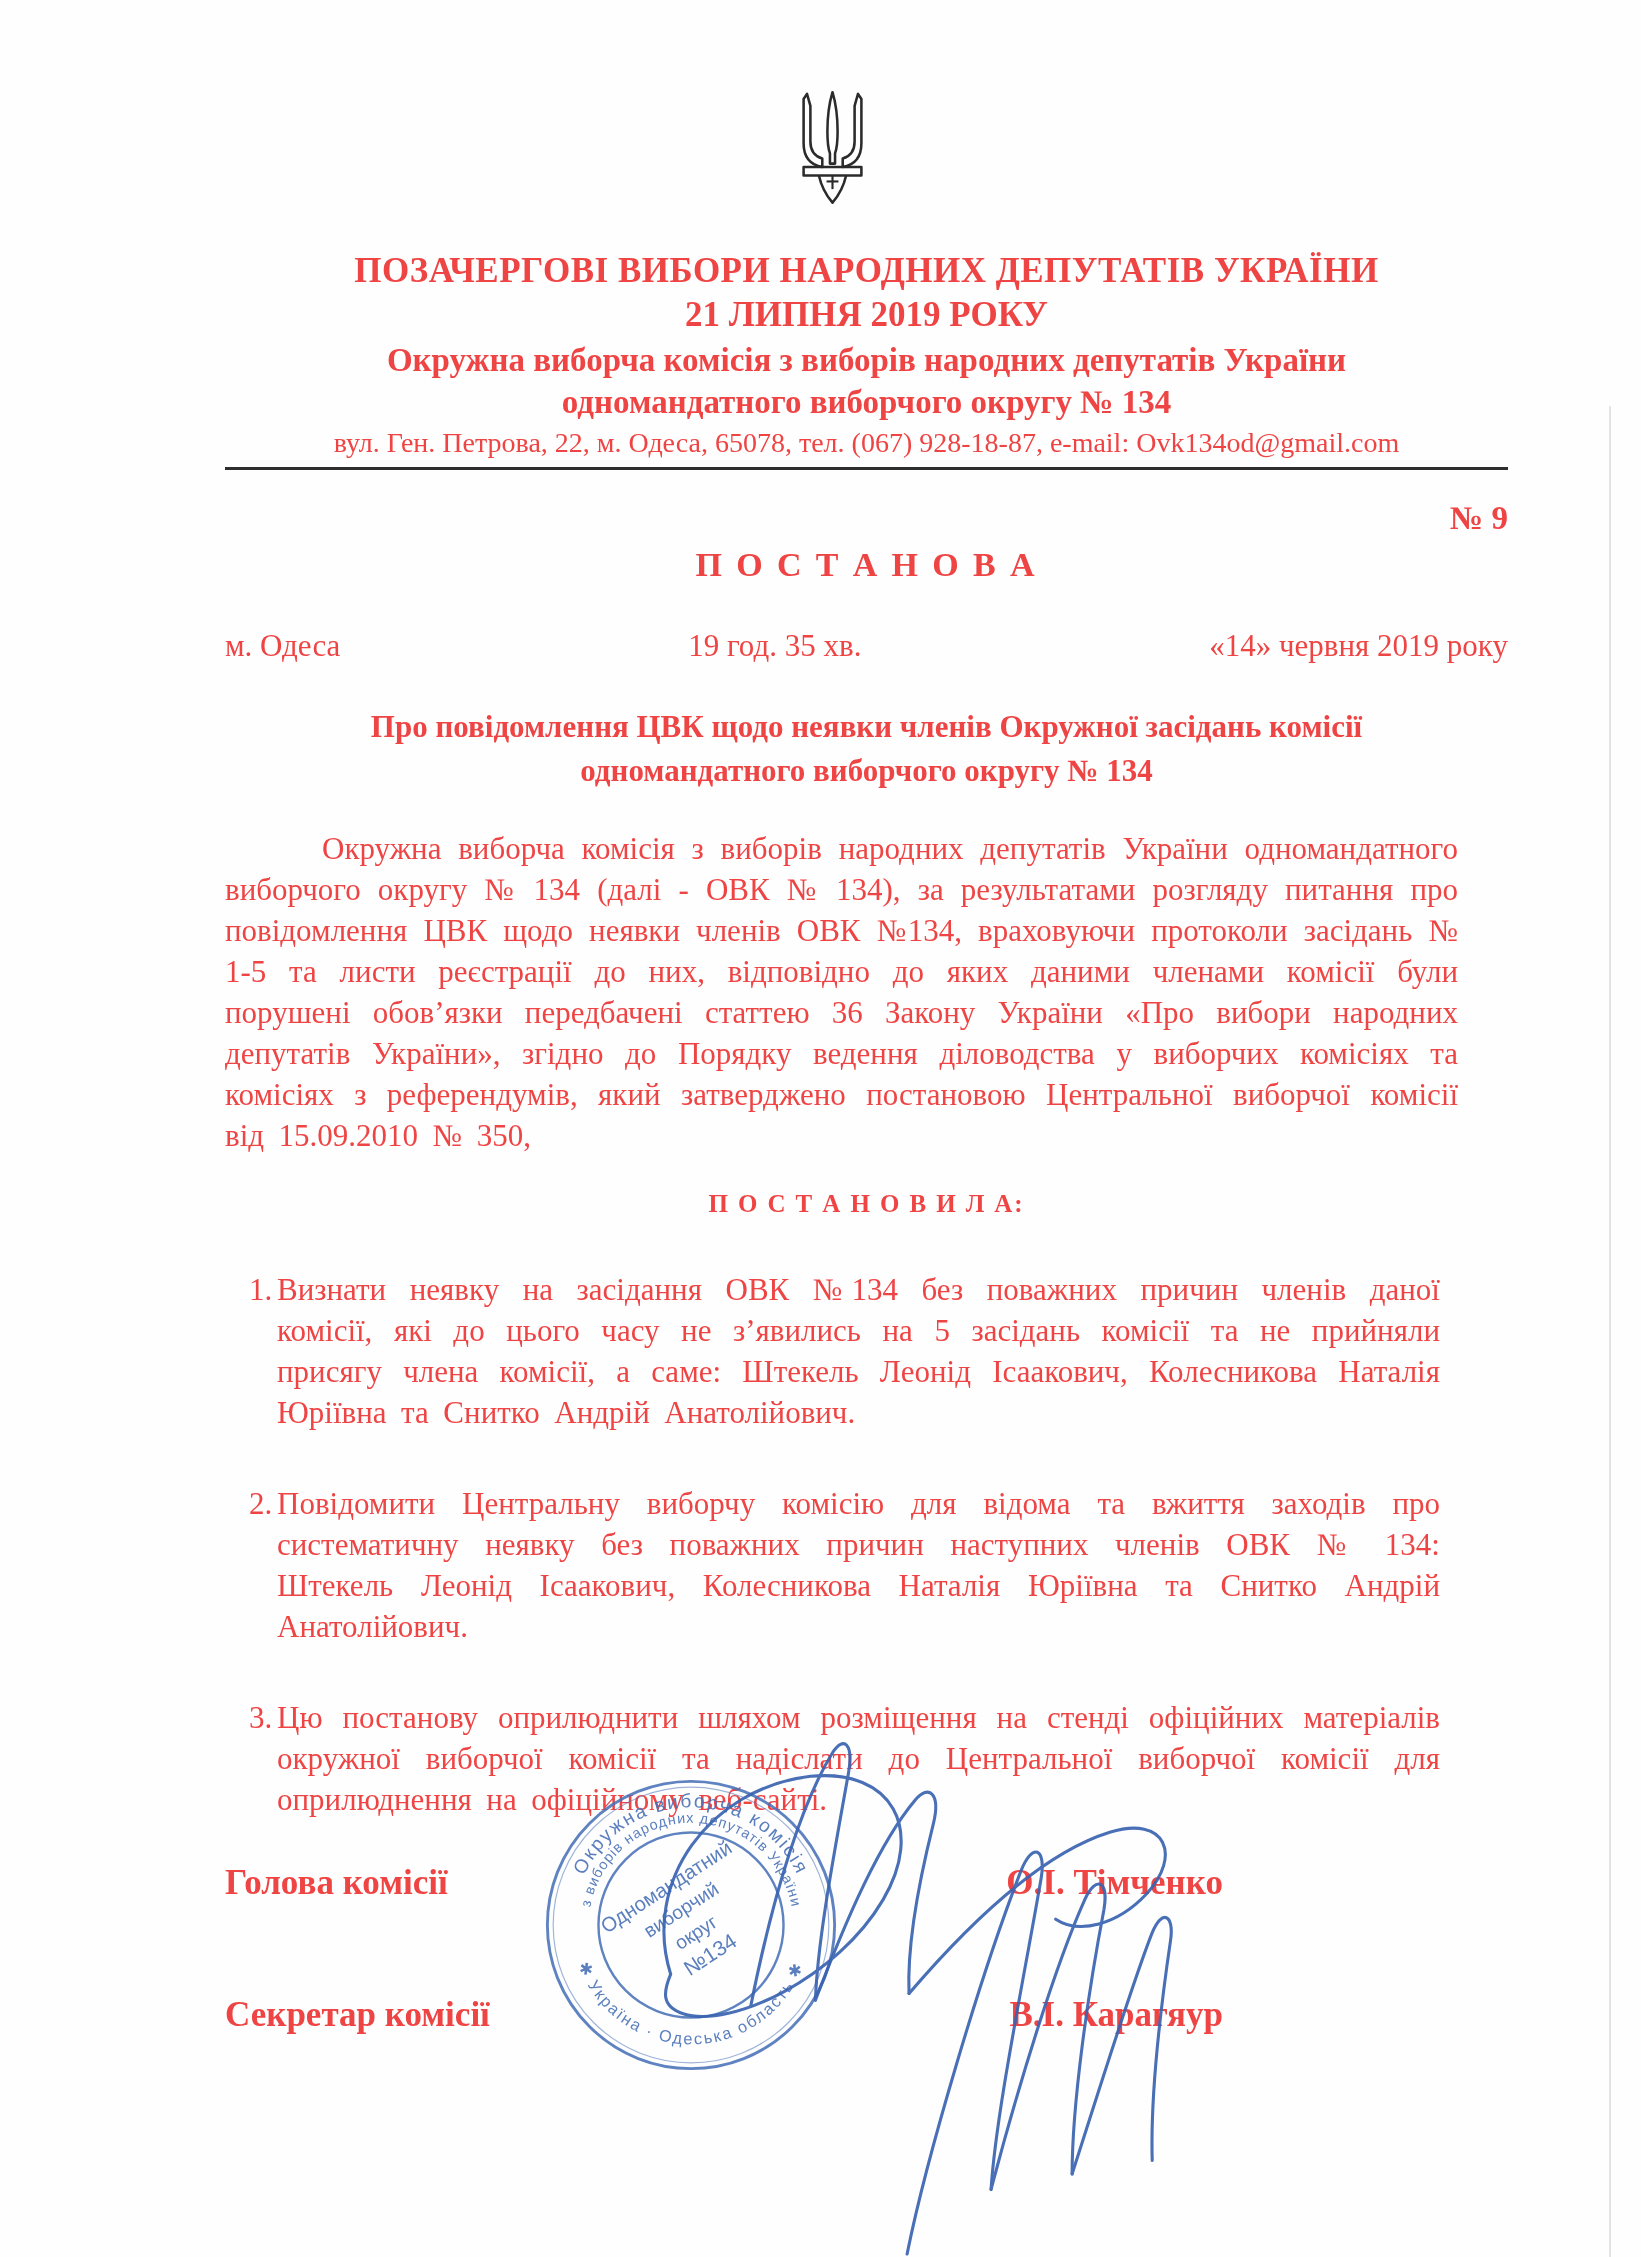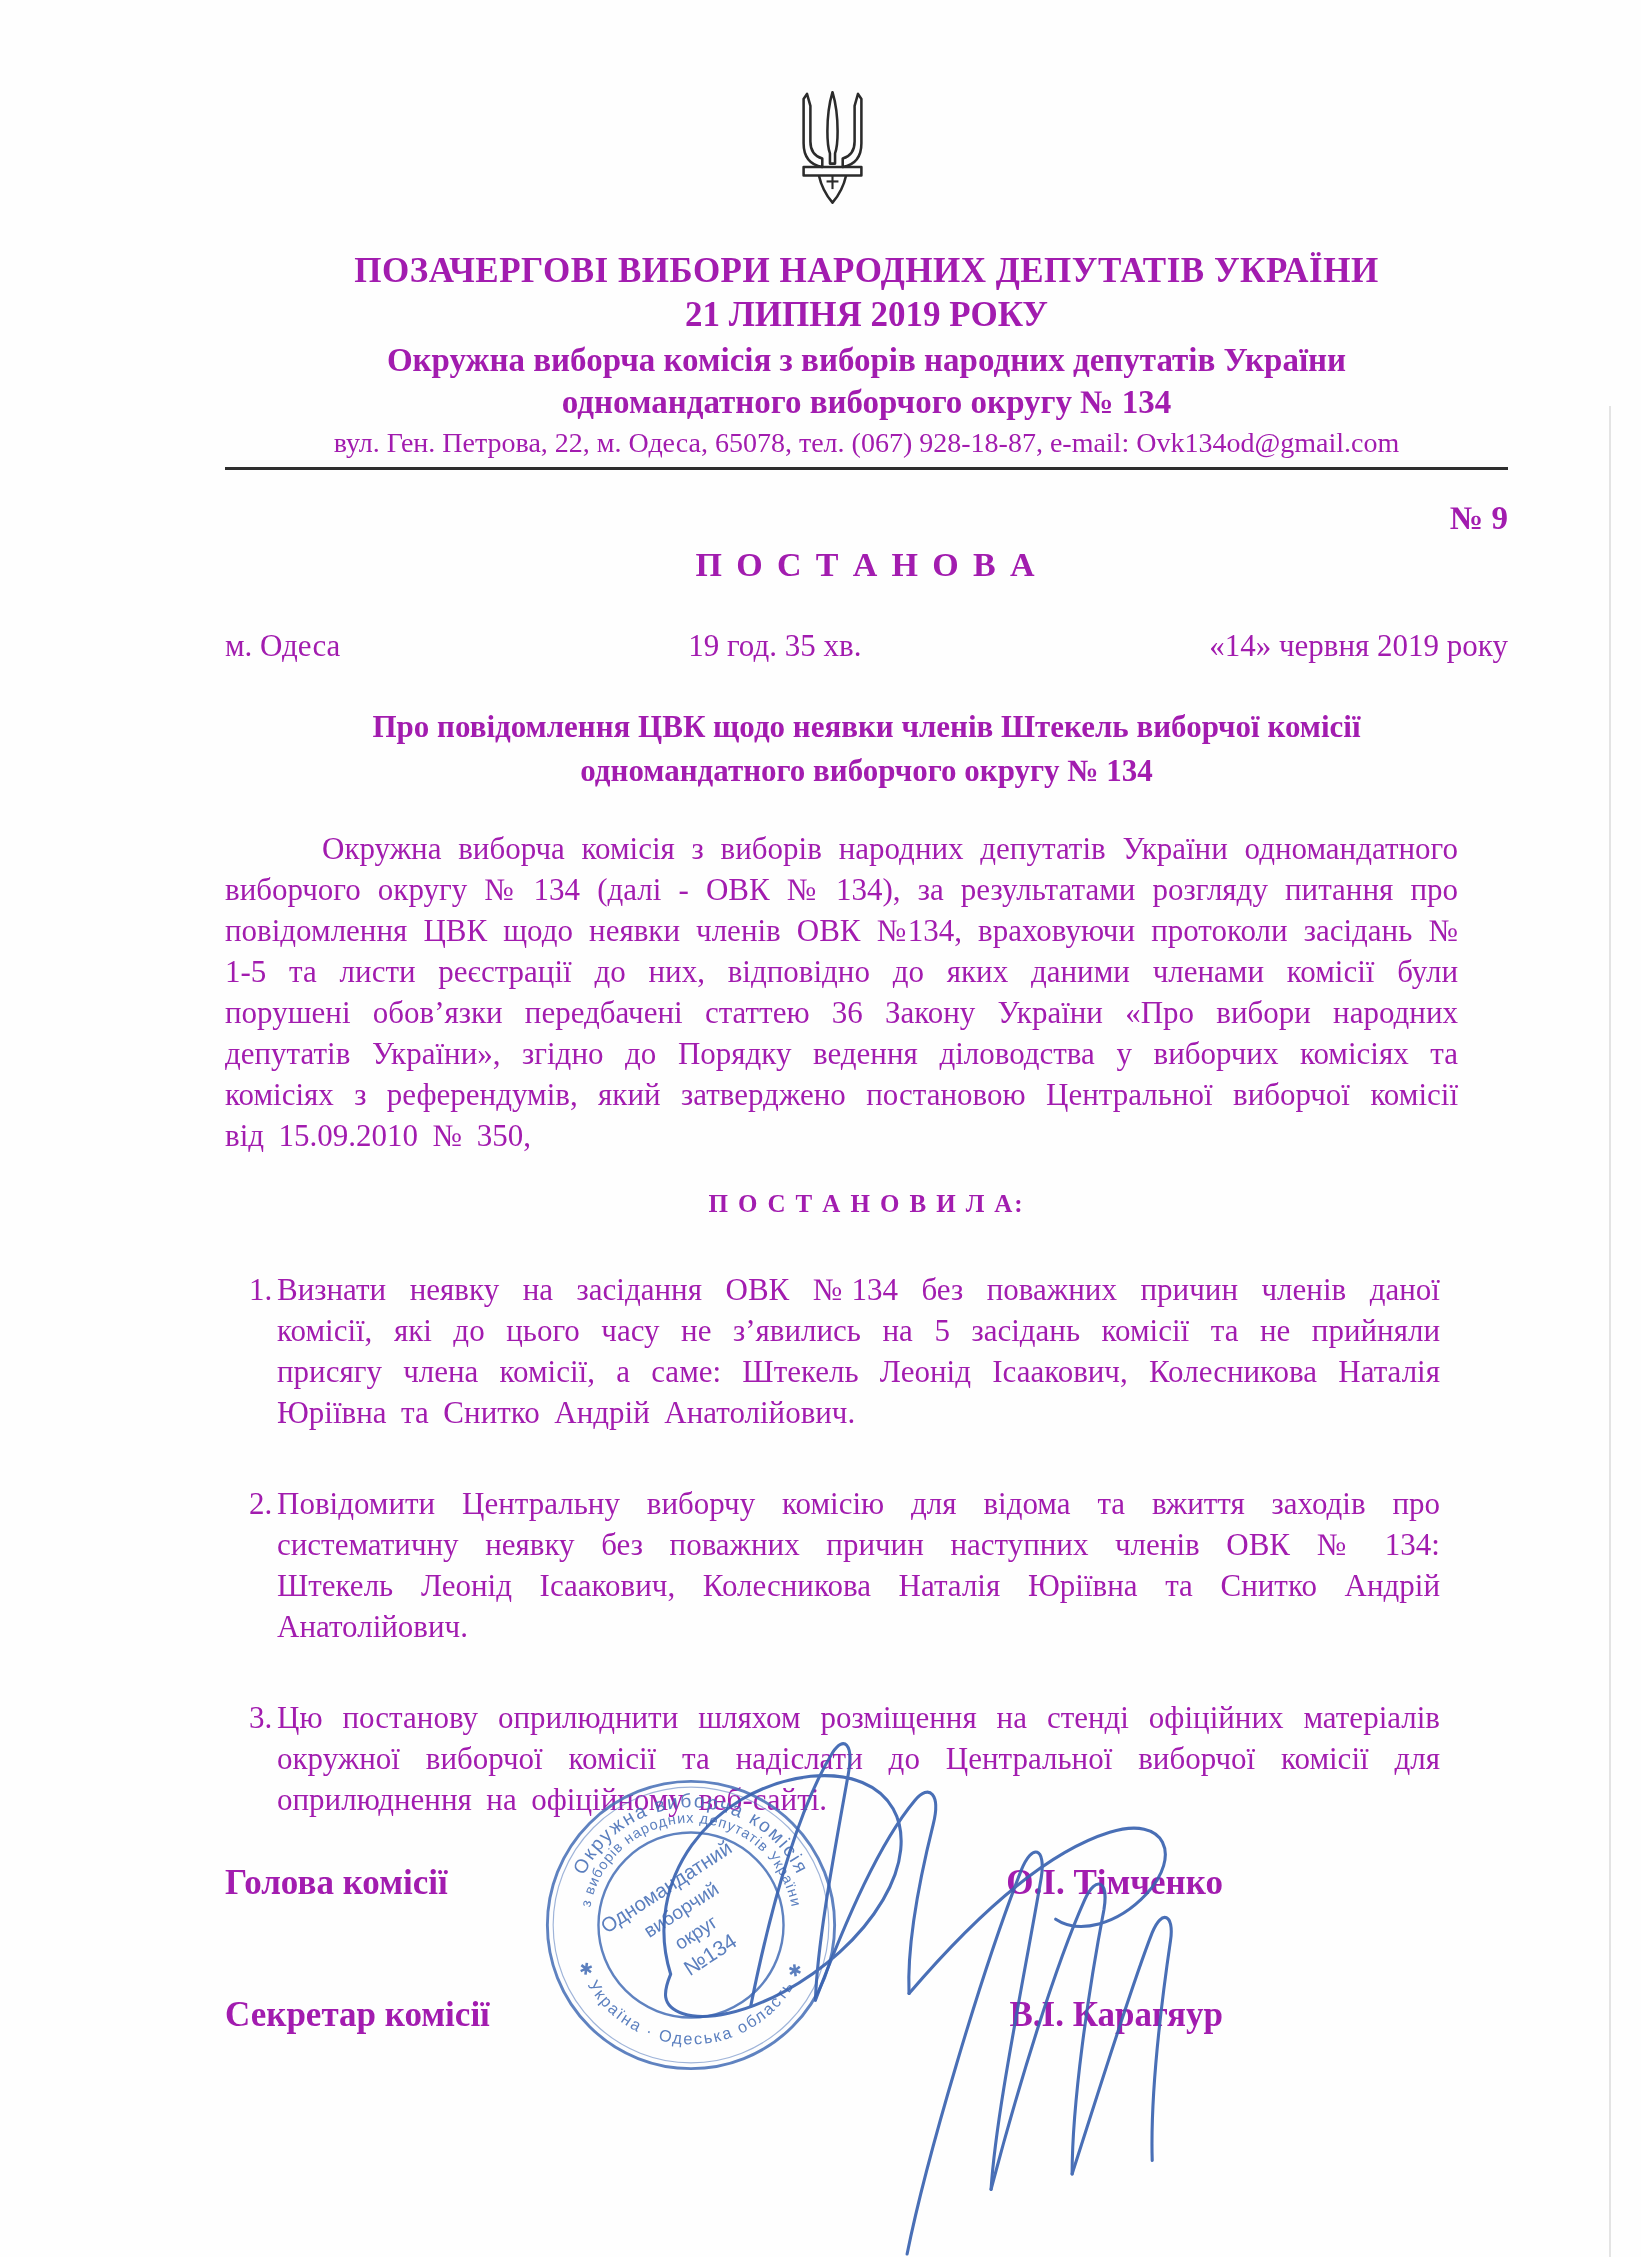--- a/index.html
+++ b/index.html
@@ -1,21 +1,21 @@
 <!DOCTYPE html>
 <html><head>
 <meta charset="utf-8">
 <style>
   html,body { margin:0; padding:0; background:#ffffff; }
   .page {
     position:relative;
     width:1641px; height:2257px;
     background:#fefefe;
     font-family:"Liberation Serif","DejaVu Serif",serif;
-    color:#a21caf;
+    color:#ef4444;
     overflow:hidden;
     text-decoration:underline;
   }
   .abs { position:absolute; }
   .centered { left:225px; width:1283px; text-align:center; }
 
   .trident-wrap { left:790px; top:87px; width:85px; height:126px; }
 
   .hdr-line1 { top:251px; font-size:35px; font-weight:bold; letter-spacing:0.5px; }
   .hdr-line2 { top:295px; font-size:35px; font-weight:bold; }
@@ -86,21 +86,21 @@
   <div class="abs centered doc-num">№ 9</div>
   <div class="abs centered doc-type">П О С Т А Н О В А</div>
 
   <div class="abs meta-row">
     <span>м. Одеса</span>
     <span>19 год. 35 хв.</span>
     <span>«14» червня 2019 року</span>
   </div>
 
   <div class="abs centered subject">
-    <div>Про повідомлення ЦВК щодо неявки членів Штекель виборчої комісії</div>
+    <div>Про повідомлення ЦВК щодо неявки членів Окружної засідань комісії</div>
     <div>одномандатного виборчого округу № 134</div>
   </div>
 
   <div class="abs preamble">Окружна виборча комісія з виборів народних депутатів України одномандатного виборчого округу № 134 (далі - ОВК № 134), за результатами розгляду питання про повідомлення ЦВК щодо неявки членів ОВК №134, враховуючи протоколи засідань № 1-5 та листи реєстрації до них, відповідно до яких даними членами комісії були порушені обов’язки передбачені статтею 36 Закону України «Про вибори народних депутатів України», згідно до Порядку ведення діловодства у виборчих комісіях та комісіях з референдумів, який затверджено постановою Центральної виборчої комісії від 15.09.2010 № 350,</div>
 
   <div class="abs centered resolved">П О С Т А Н О В И Л А:</div>
 
   <div class="abs res-list">
     <div class="res-item">
       <span class="res-num">1.</span>

